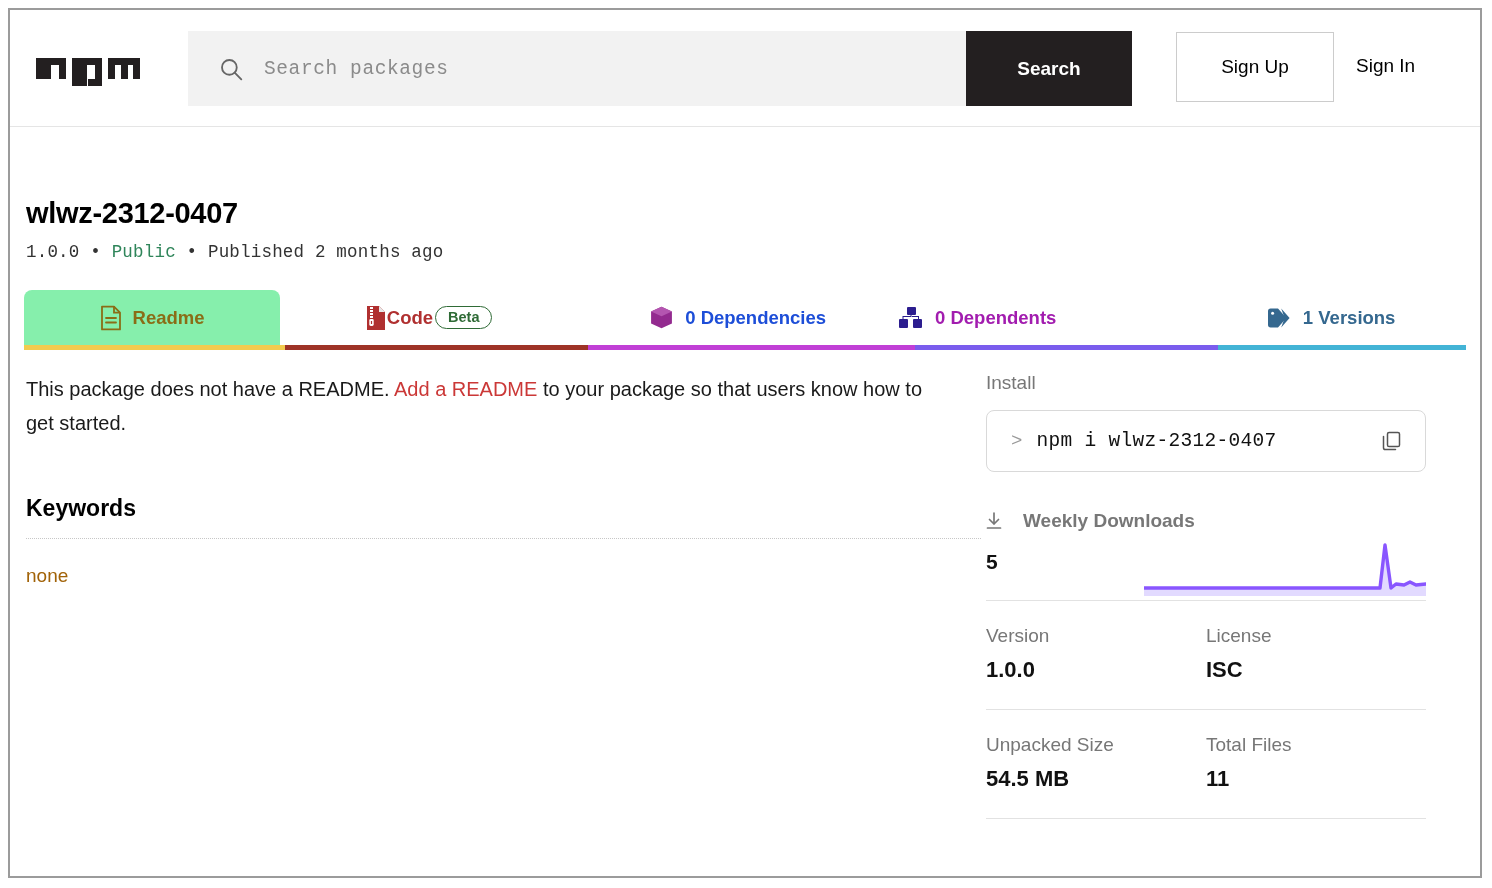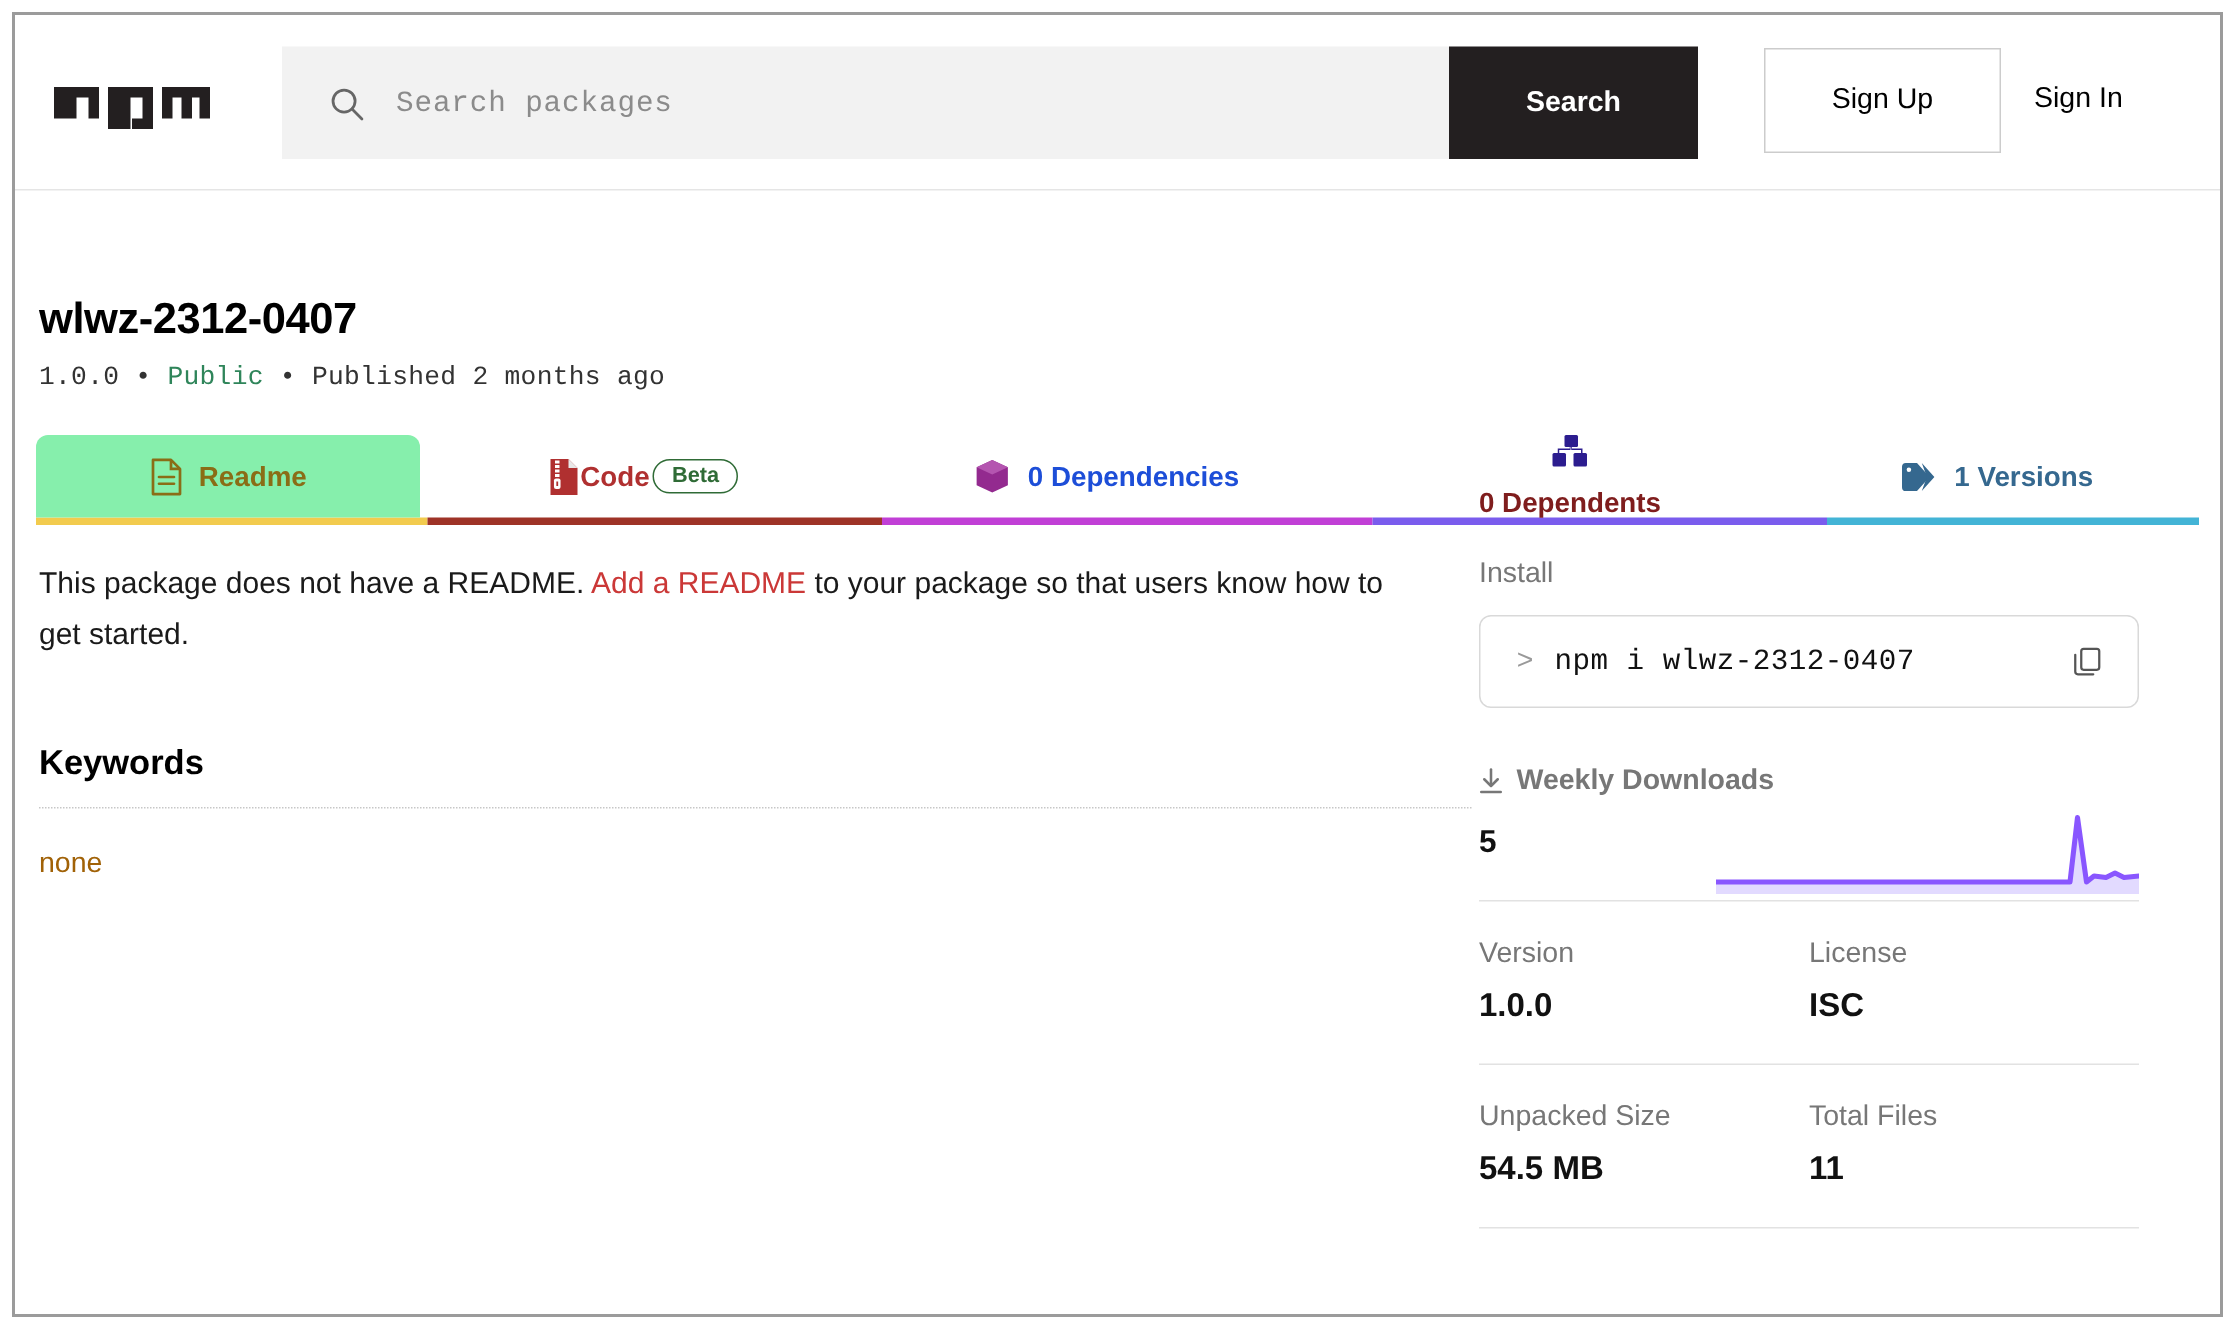--- a/index.html
+++ b/index.html
@@ -159,21 +159,21 @@
   }
   .tab-readme {
     width: 261px;
     justify-content: center;
     background: #86efac;
     border-radius: 8px 8px 0 0;
     color: #8a6d16;
   }
   .tab-code { width: 303px; justify-content: center; color: #b03030; gap: 0; }
   .tab-deps { width: 327px; justify-content: center; color: #1d4ed8; }
-  .tab-dependents { width: 303px; justify-content: center; color: #7f1d1d; flex-direction: column; }
+  .tab-dependents { width: 303px; color: #a21caf; }
   .tab-versions { width: 276px; justify-content: center; color: #35688f; }
   .tab .ticon { flex: none; display: block; }
 
   .beta-pill {
     border: 1.5px solid #2f6b36;
     color: #2f6b36;
     border-radius: 999px;
     font-size: 14.5px;
     font-weight: bold;
     padding: 3px 12px 4px;
@@ -272,21 +272,21 @@
     margin-right: 22px;
     color: #555;
     flex: none;
     cursor: pointer;
   }
 
   .downloads-head {
     margin-top: 38px;
     display: flex;
     align-items: center;
-    gap: 9px;
+    gap: 21px;
     color: #777;
     font-size: 19px;
     font-weight: bold;
   }
   .downloads-row {
     position: relative;
     height: 58px;
     margin-top: 6px;
   }
   .downloads-count {

